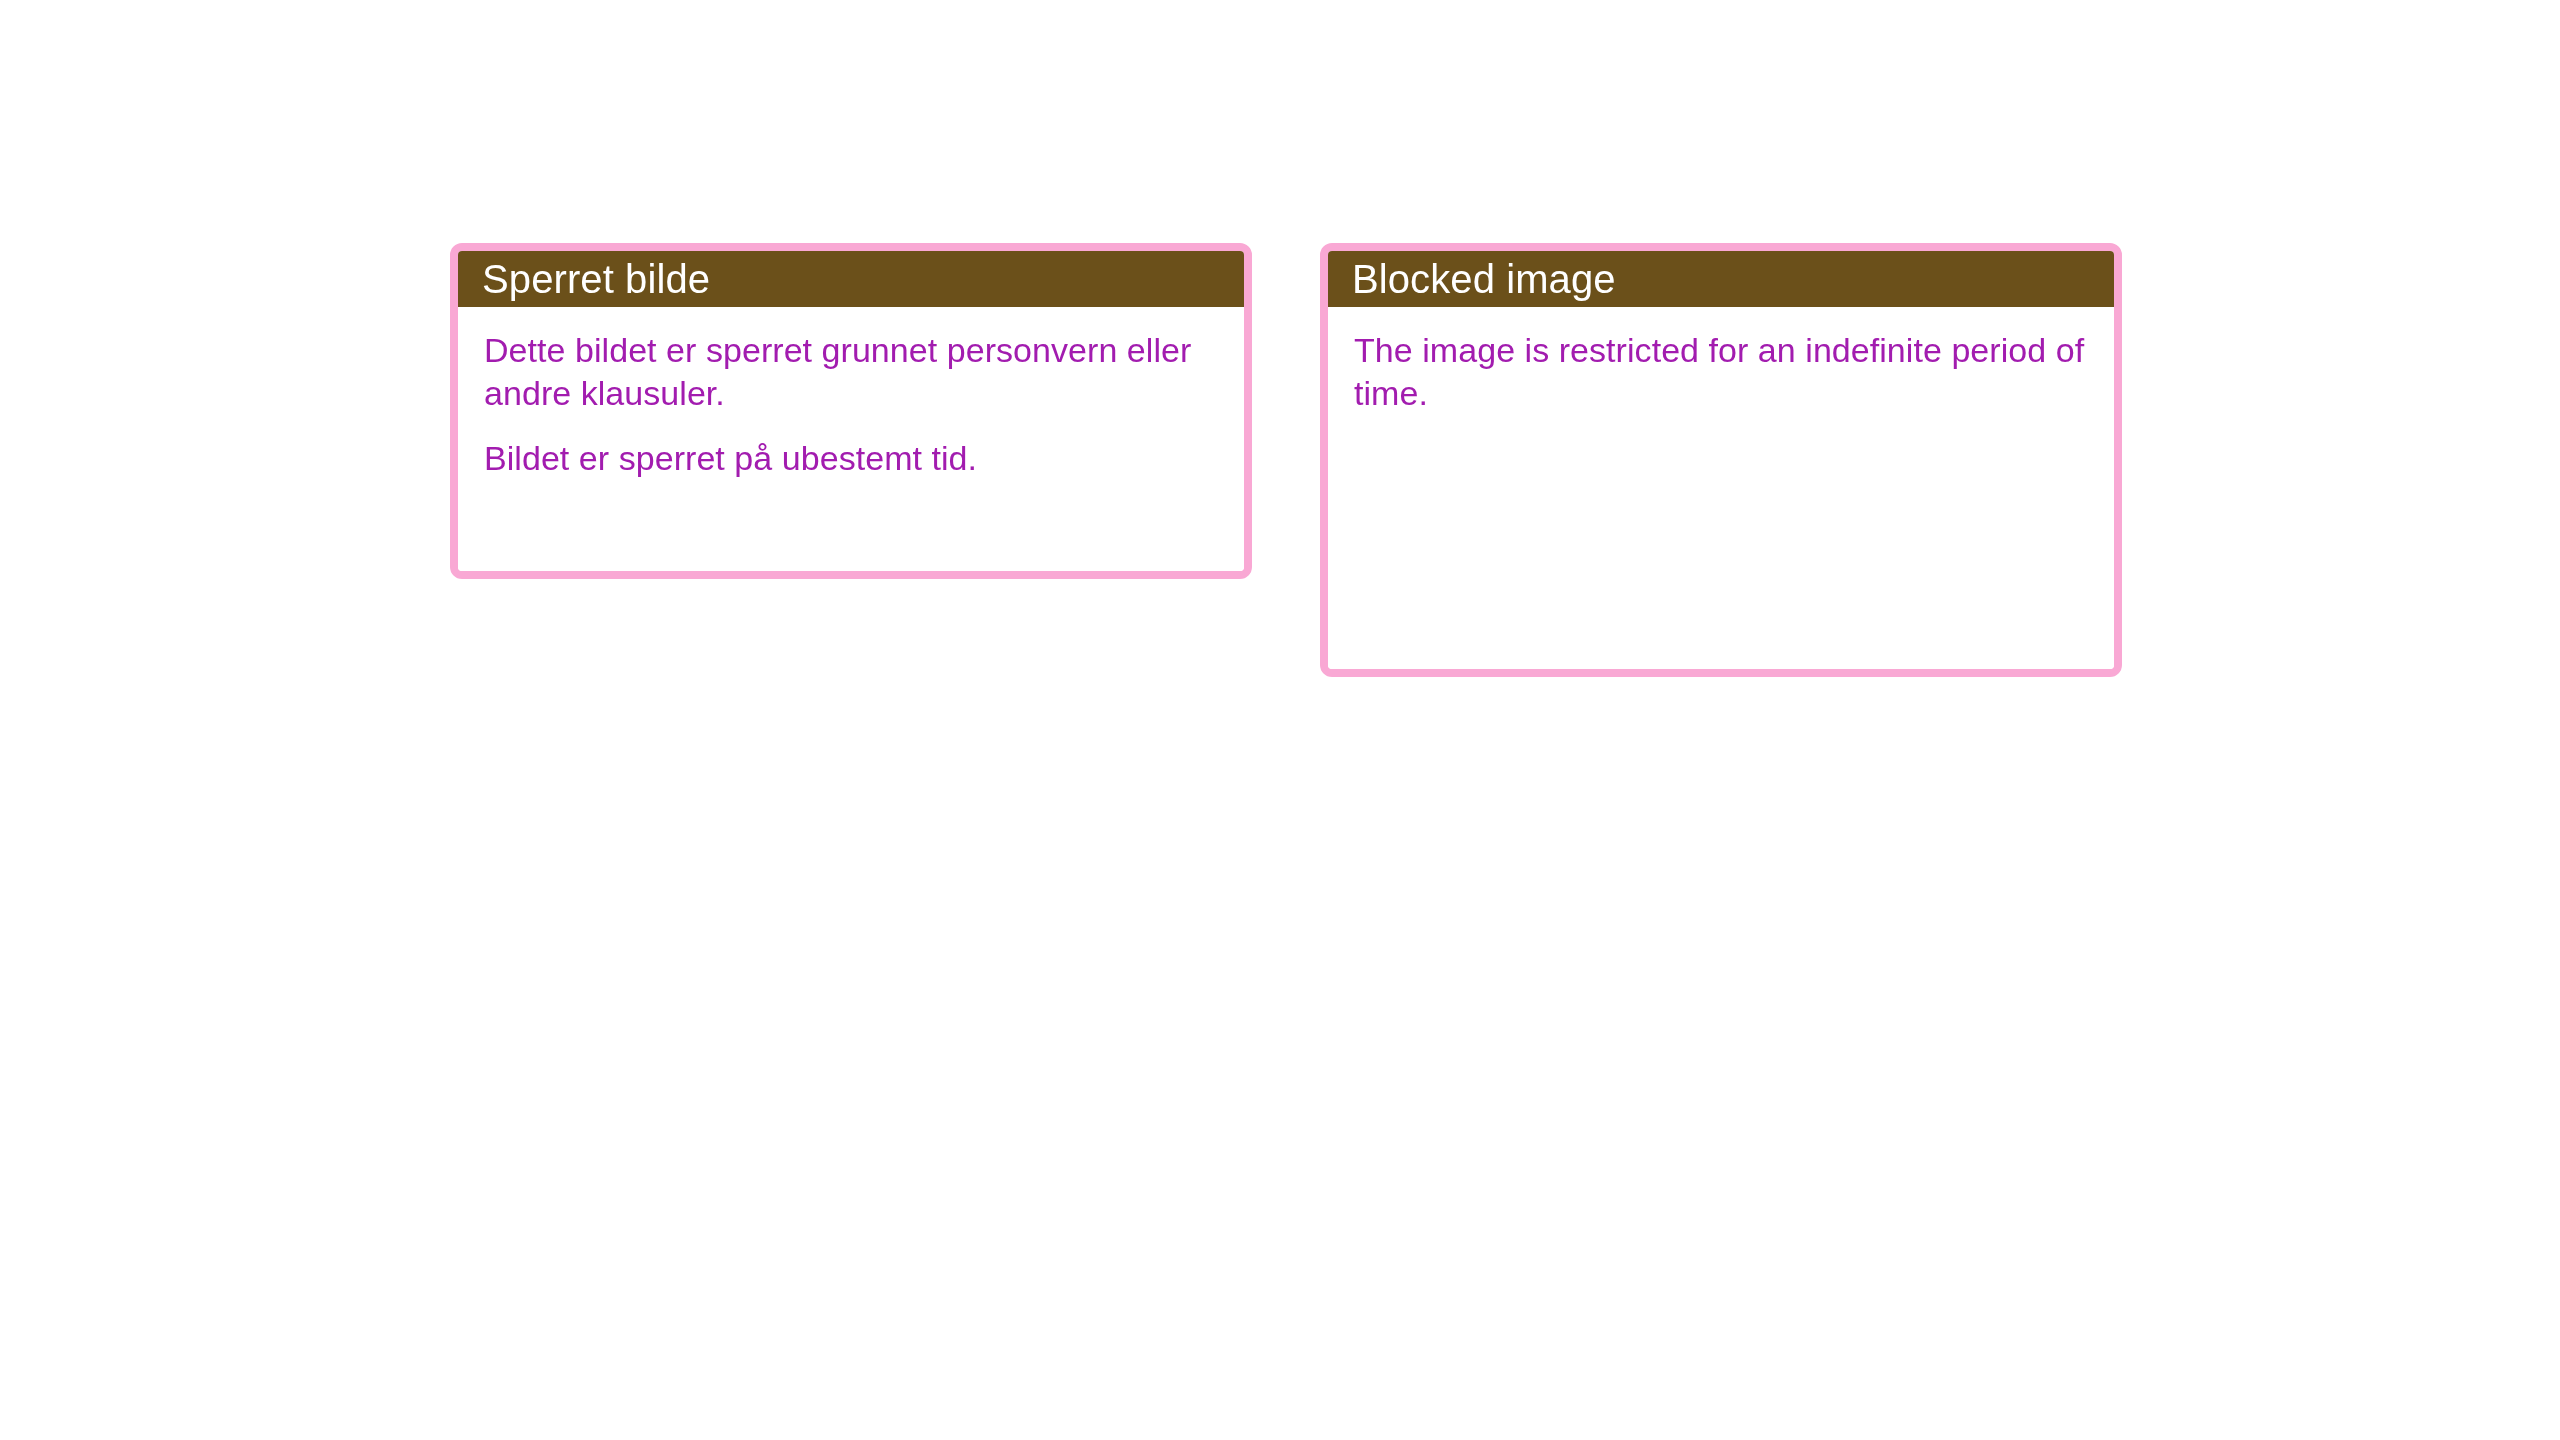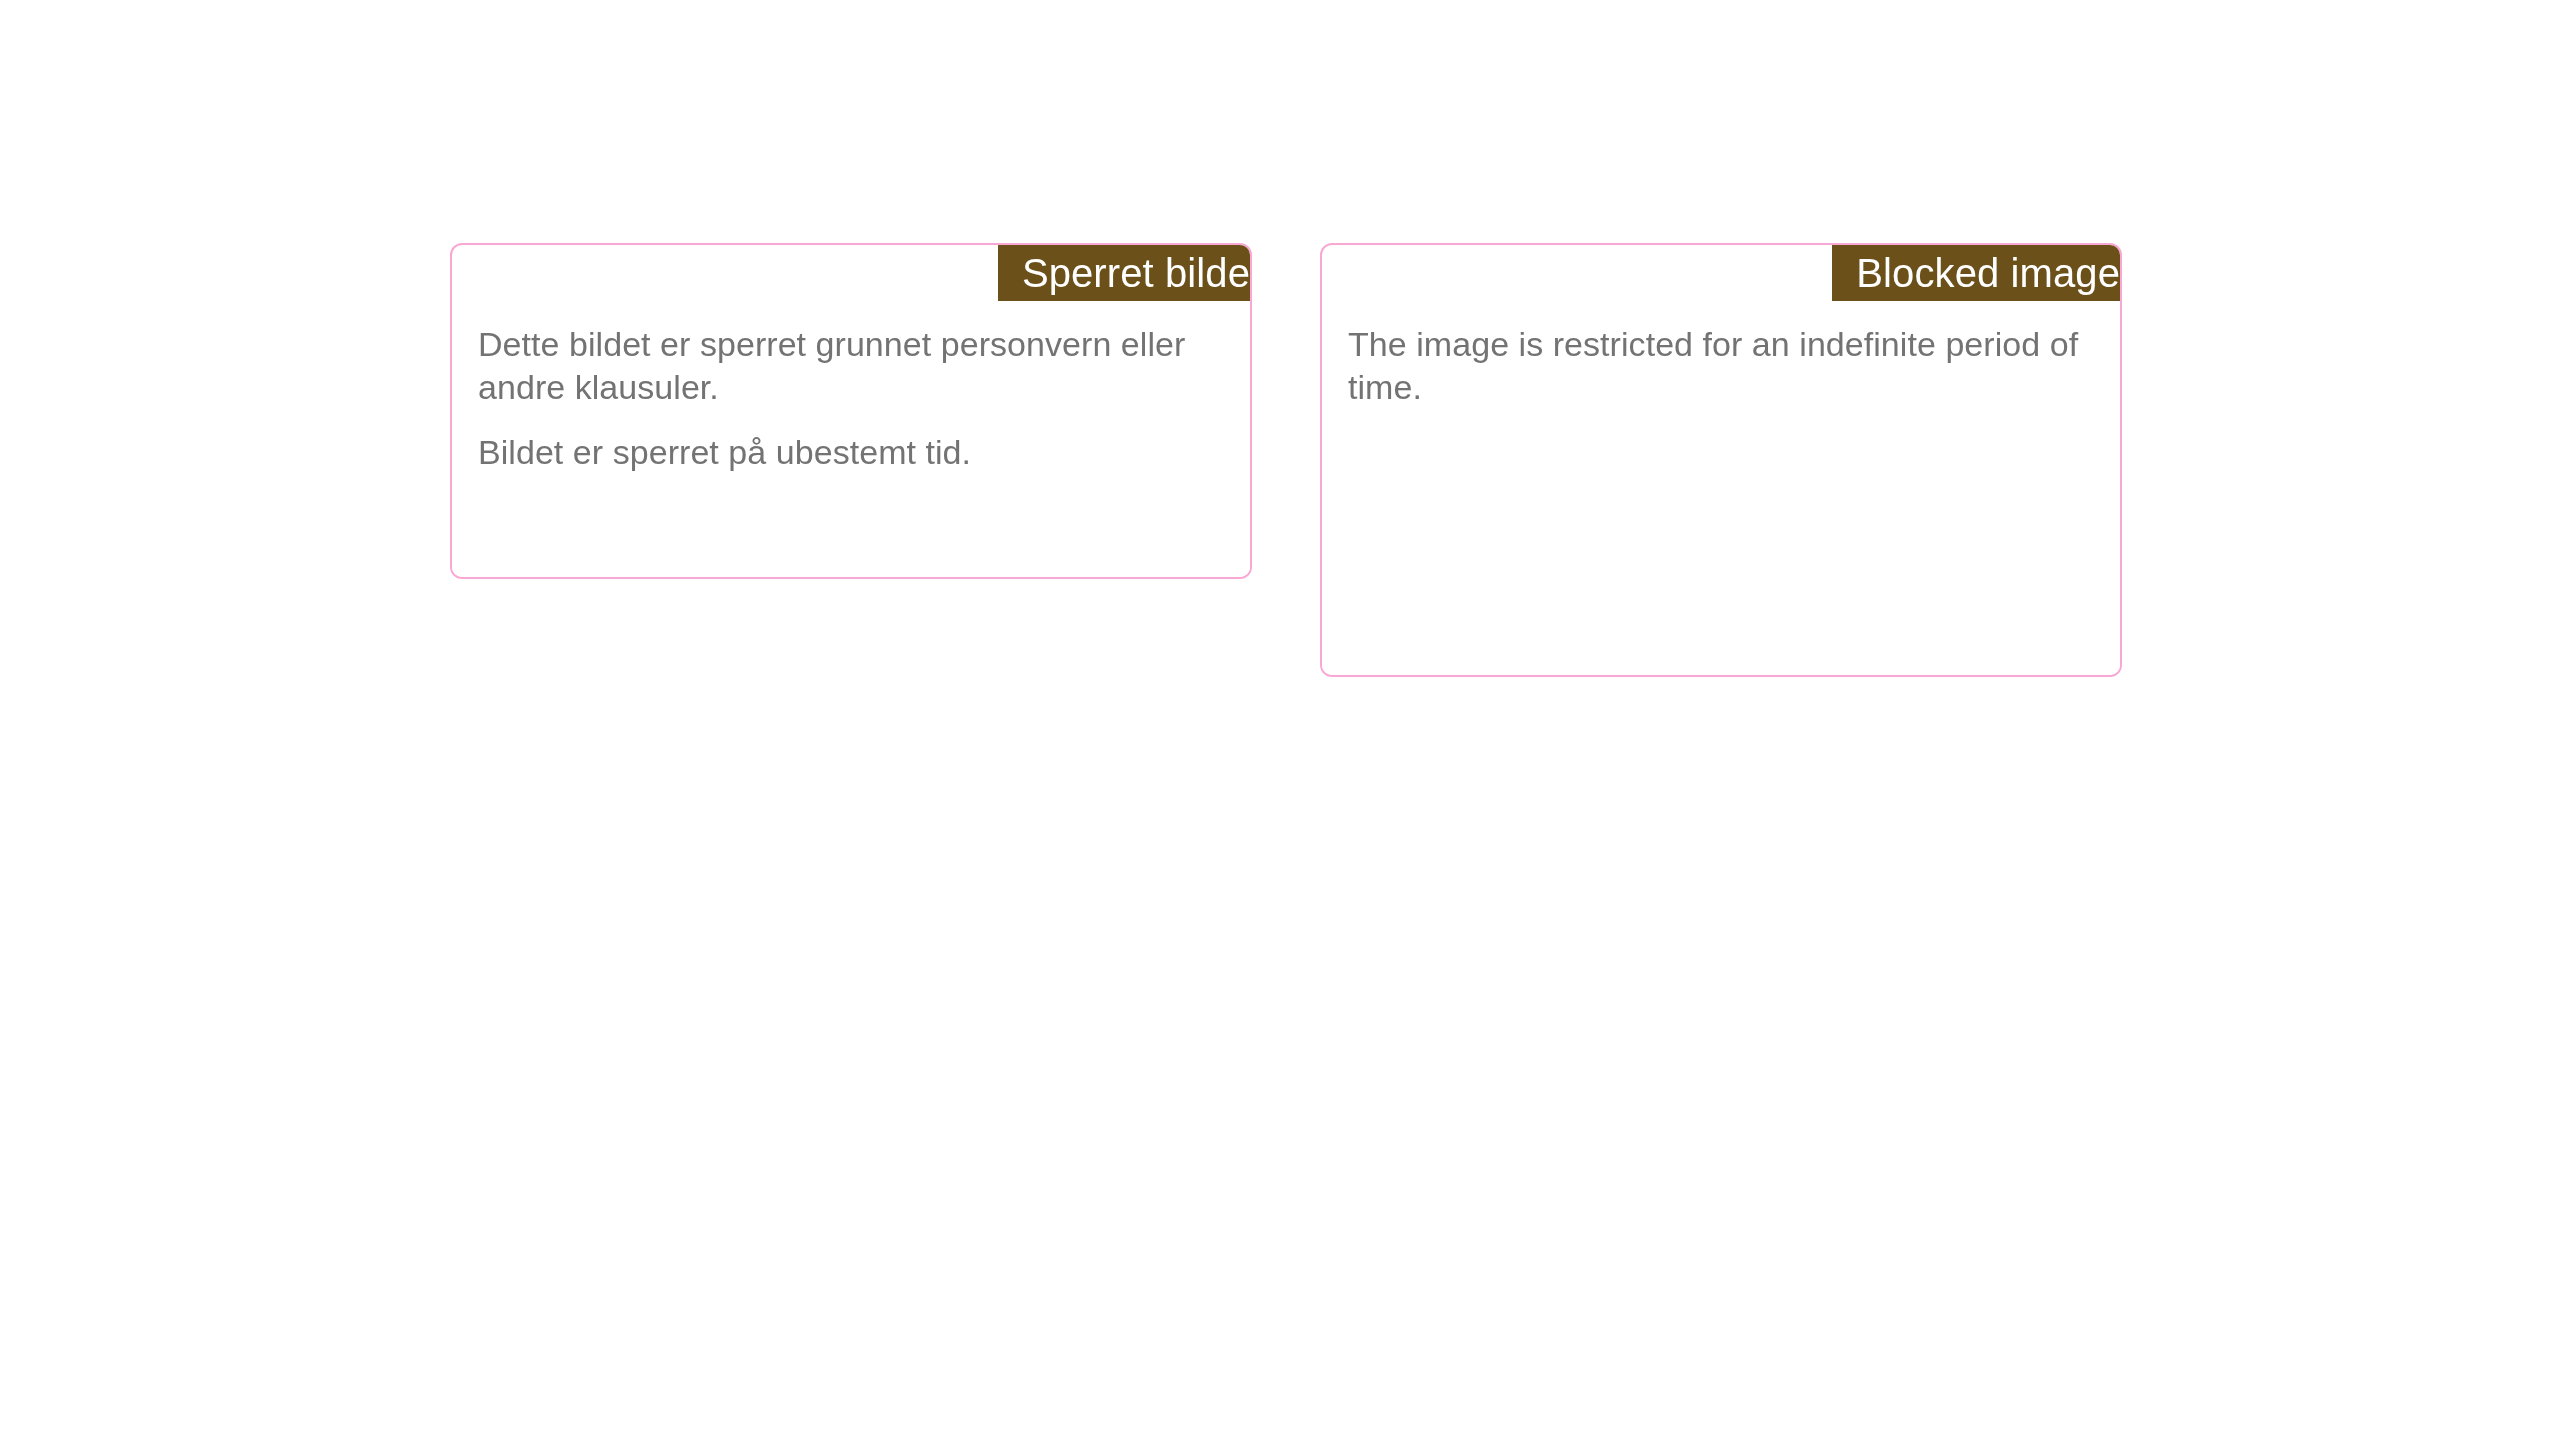--- a/index.html
+++ b/index.html
@@ -22,27 +22,26 @@
     left: 450px;
     top: 243px;
     display: flex;
     flex-direction: row;
     align-items: flex-start;
     gap: 68px;
   }
 
   .notice-card {
     background: #ffffff;
-    border: 2px solid #f9a8d4;
+    border: 8px solid #f9a8d4;
     border-radius: 12px;
     box-sizing: border-box;
     overflow: hidden;
     display: flex;
     flex-direction: column;
-    align-items: flex-end;
   }
 
   .notice-card.card-no {
     width: 802px;
     height: 336px;
   }
 
   .notice-card.card-en {
     width: 802px;
     height: 434px;
@@ -68,21 +67,21 @@
   }
 
   .card-body {
     flex: 1 1 auto;
     padding: 22px 26px 0 26px;
     box-sizing: border-box;
     background: #ffffff;
   }
 
   .card-paragraph {
-    color: #737373;
+    color: #a21caf;
     font-size: 34px;
     line-height: 43px;
     font-weight: 400;
     margin: 0;
     letter-spacing: 0.05px;
   }
 
   .card-paragraph + .card-paragraph {
     margin-top: 22px;
   }

